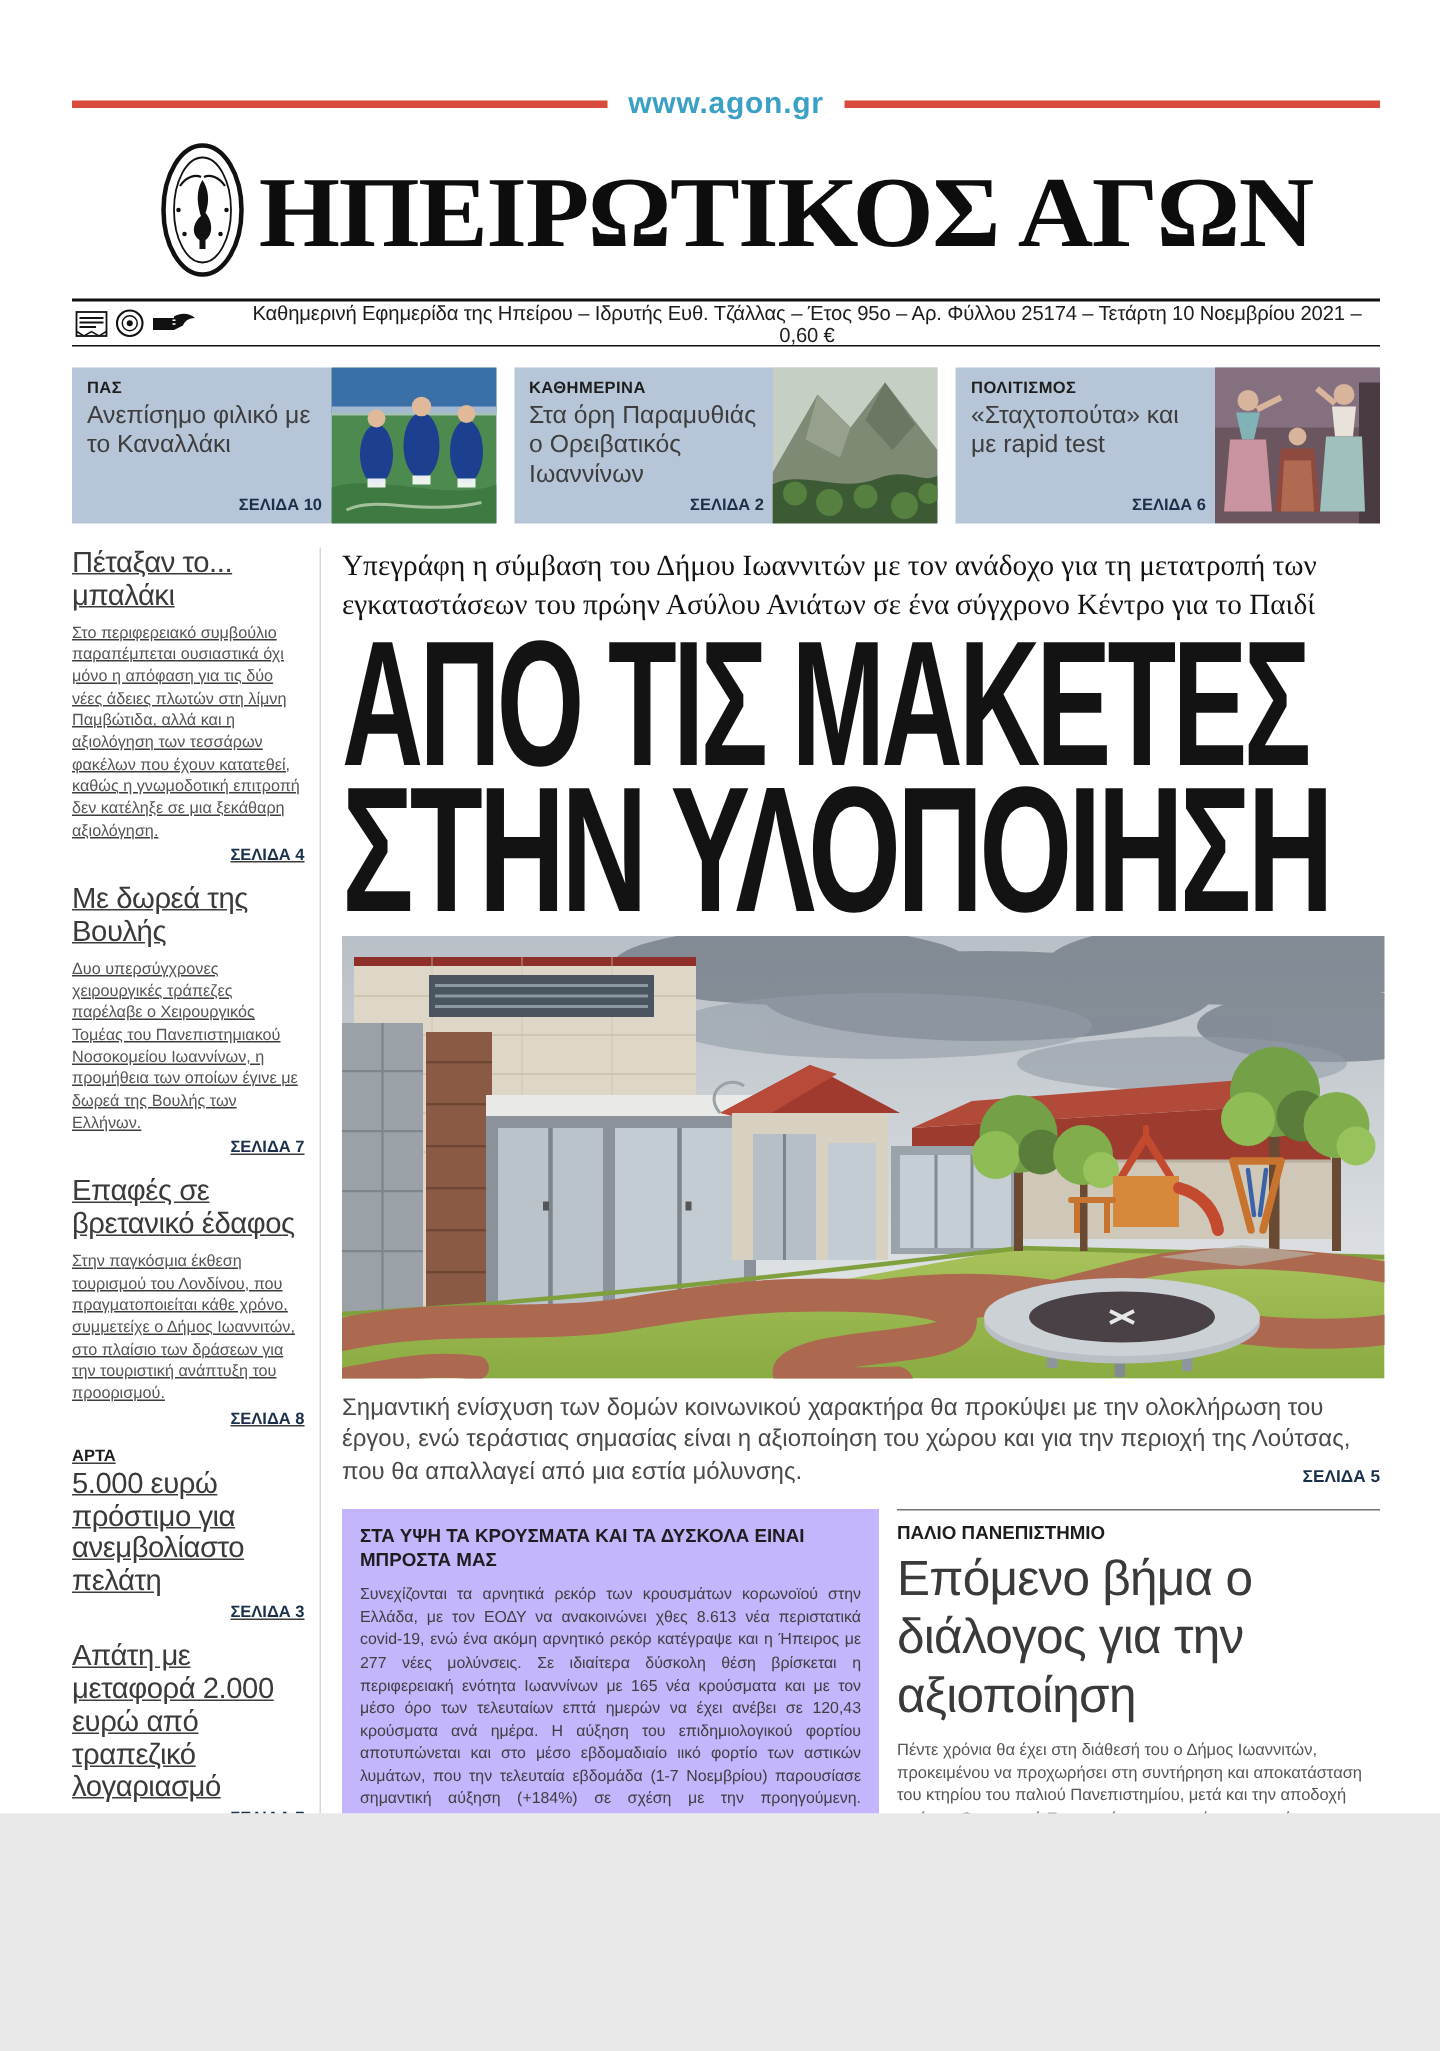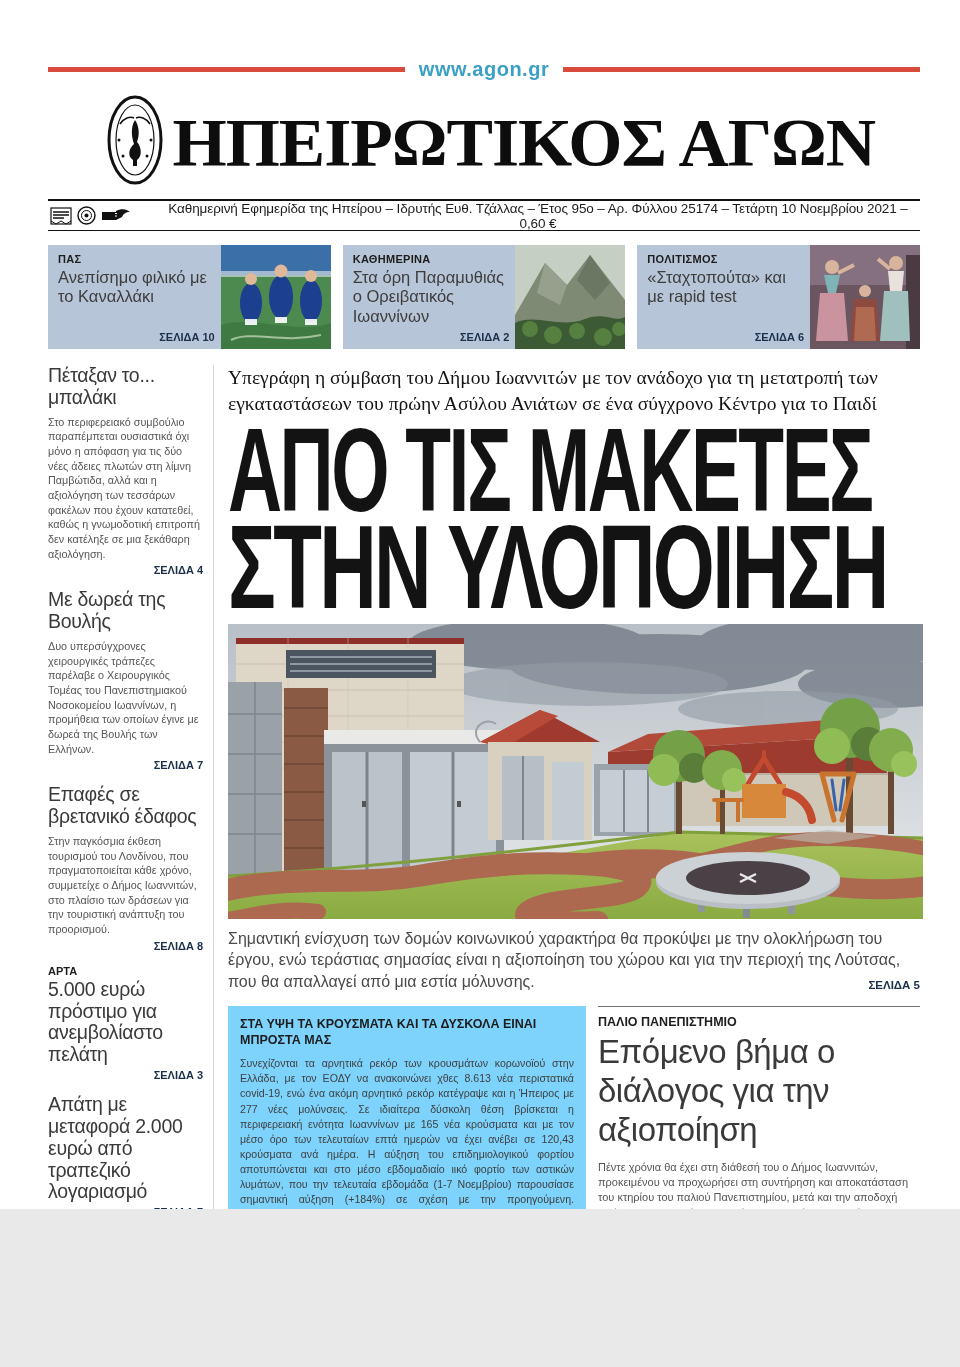--- a/index.html
+++ b/index.html
@@ -37,21 +37,21 @@
   .teaser-text { flex:1; padding:8px 6px 6px 10px; display:flex; flex-direction:column; }
   .kicker { font-size:11px; font-weight:bold; color:#1d1d1d; letter-spacing:.3px; }
   .teaser-title { font-size:16.5px; color:#3d3d3d; line-height:1.18; margin-top:3px; }
   .page-label { font-size:11px; font-weight:bold; color:#1a2f4a; text-align:right; margin-top:auto; }
   .teaser-photo { width:110px; height:104px; flex:0 0 auto; }
   .teaser-photo svg { display:block; width:100%; height:100%; }
 
   
   .main-area { display:flex; gap:14px; margin-top:16px; }
   .sidebar { width:166px; flex:0 0 auto; border-right:1px solid #d8d8d8; padding-right:10px; }
-  .sb-article { margin-bottom:13px; }
+  .sb-article { margin-bottom:13px;text-decoration:underline; }
   .sb-kicker { font-size:11px; font-weight:bold; color:#1d1d1d; margin-bottom:2px; }
   .sb-title { font-size:19.5px; font-weight:400; color:#3a3a3a; line-height:1.12; letter-spacing:-0.3px; }
   .sb-body { font-size:10.8px; color:#555; line-height:1.36; margin-top:6px; text-align:left; }
   .sb-page { font-size:11px; font-weight:bold; color:#1a2f4a; text-align:right; margin-top:3px; }
   .sports-header { margin:4px 0 10px; }
   .sports-title { font-size:23px; font-weight:bold; color:#2a6ea3; letter-spacing:-0.3px; }
   .sports-bar { height:5px; background:#1b5e94; margin-top:4px; }
 
   .maincol { flex:1; min-width:0; }
   .standfirst { font-family:"Liberation Serif", serif; font-size:19.5px; color:#141414; line-height:1.35; }
@@ -65,21 +65,21 @@
   .hl2 span { transform:scaleX(0.67); }
 
   .main-photo { margin-top:8px; width:695px; height:295px; }
   .main-photo svg { display:block; width:100%; height:100%; }
 
   .caption-wrap { margin-top:9px; position:relative; }
   .caption { font-size:16px; color:#4a4a4a; line-height:1.36; padding-right:0; }
   .caption-page { position:absolute; right:0; bottom:2px; font-size:11.5px; font-weight:bold; color:#1a2f4a; background:#fff; padding-left:8px; }
 
   .bottom-row { display:flex; gap:12px; margin-top:13px; }
-  .covid-box { width:358px; flex:0 0 auto; background:#7dd3fc; padding:11px 12px 9px; }
+  .covid-box { width:358px; flex:0 0 auto; background:#c4b5fd; padding:11px 12px 9px; }
   .covid-kicker { font-size:12.5px; font-weight:bold; color:#1d1d1d; line-height:1.25; }
   .covid-title { font-size:31px; font-weight:400; color:#3a3a3a; letter-spacing:-0.5px; margin-top:6px; }
   .covid-body { font-size:10.6px; color:#3f3f3f; line-height:1.43; margin-top:8px; text-align:justify; }
   .covid-page { font-size:11.5px; font-weight:bold; color:#13304d; text-align:right; margin-top:4px; }
 
   .uni-col { flex:1; min-width:0; border-top:1px solid #737373; padding-top:8px; }
   .uni-kicker { font-size:12.5px; font-weight:bold; color:#1d1d1d; }
   .uni-title { font-size:33px; font-weight:400; color:#3a3a3a; line-height:1.18; letter-spacing:-0.5px; margin-top:4px; }
   .uni-body { font-size:11px; color:#555; line-height:1.4; margin-top:10px; }
   .uni-page { font-size:11.5px; font-weight:bold; color:#13304d; text-align:right; margin-top:3px; }

